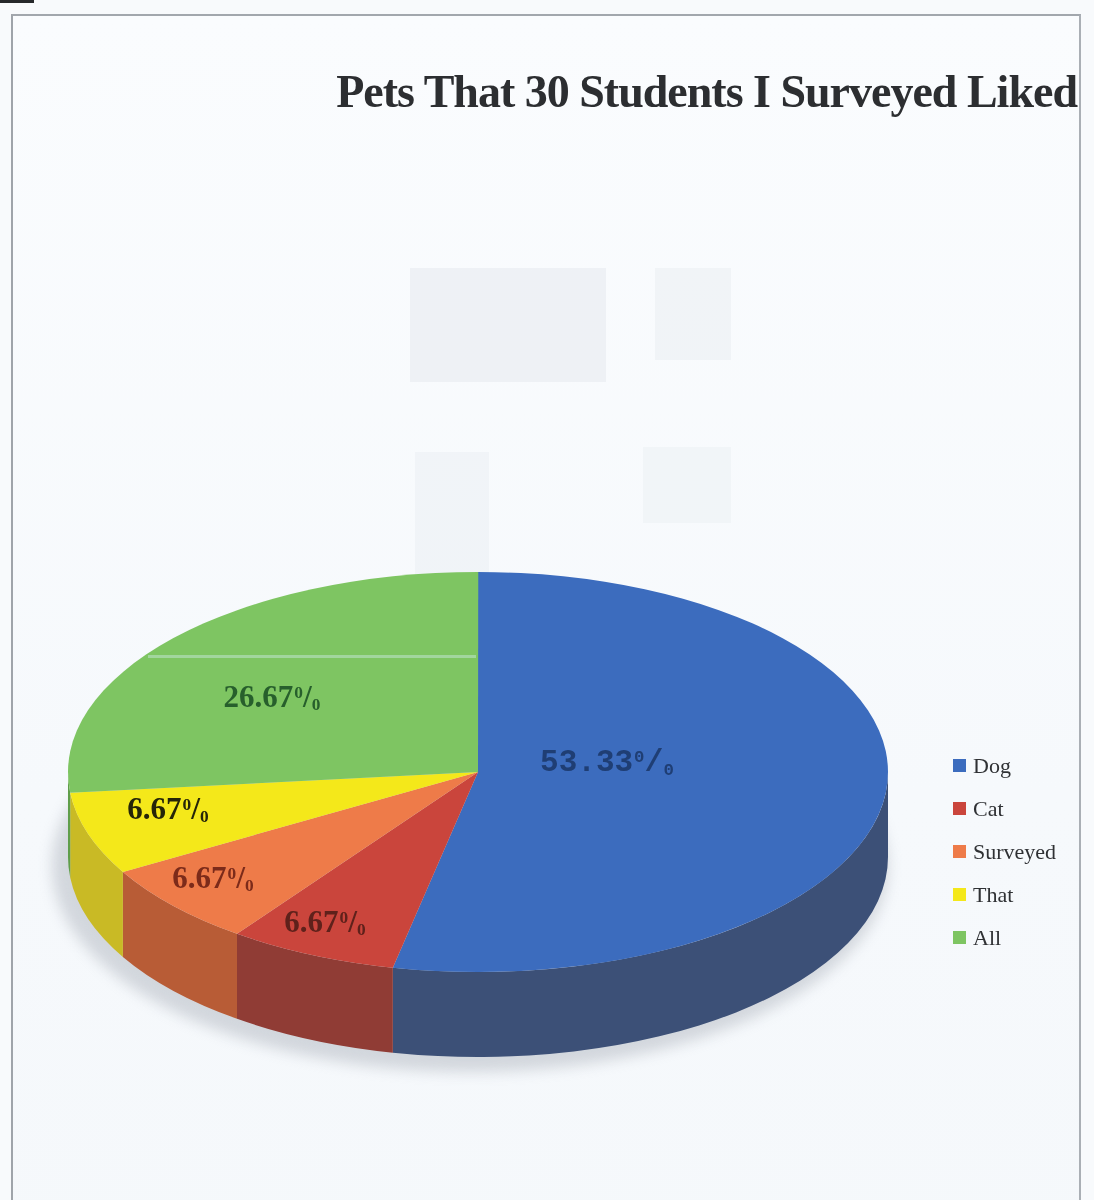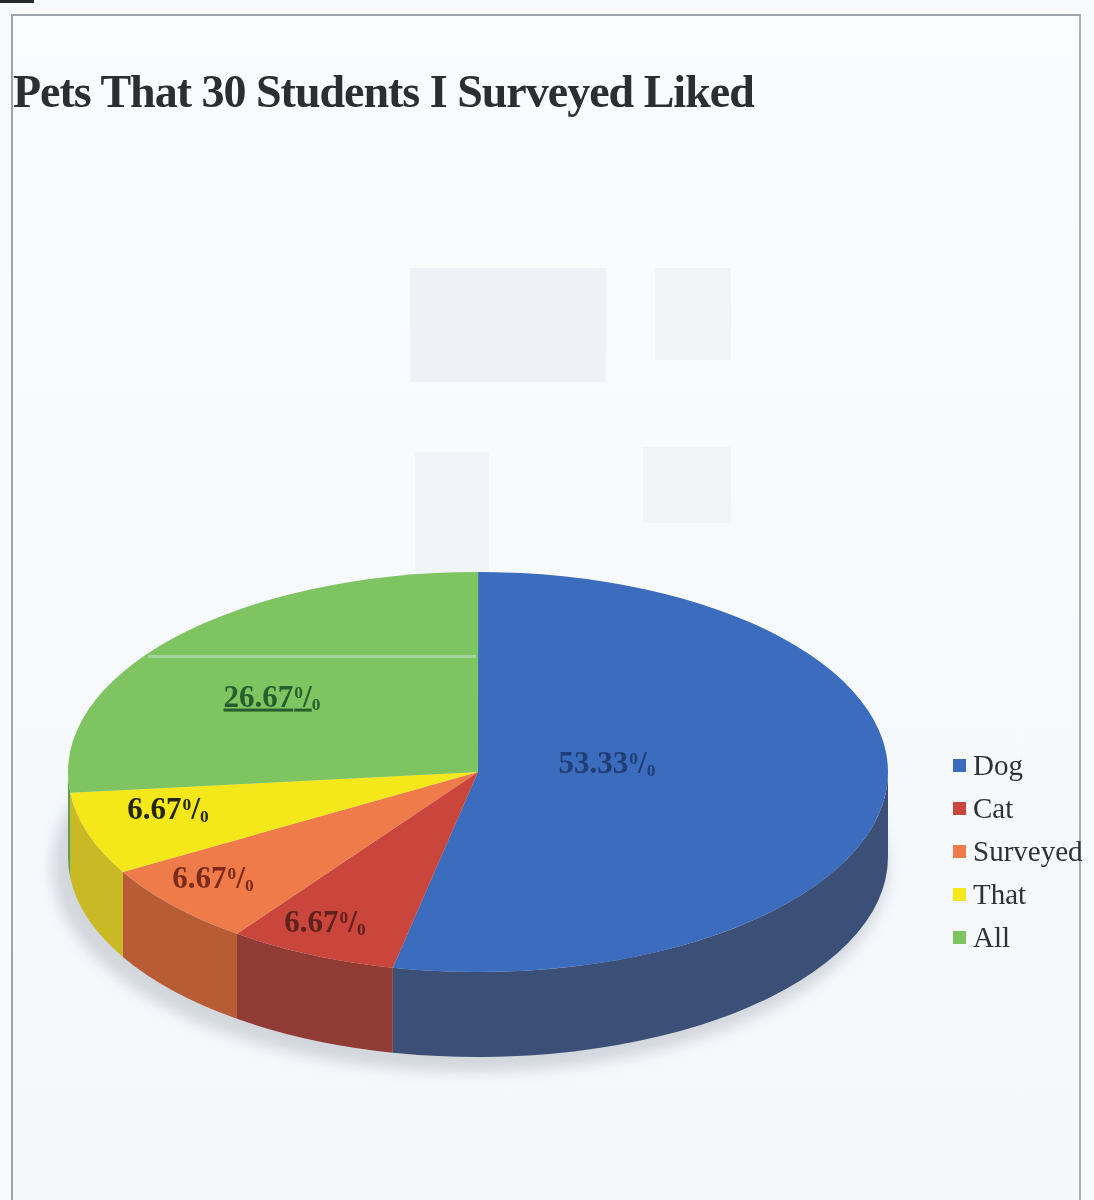--- a/index.html
+++ b/index.html
@@ -9,40 +9,40 @@
     font-family:"Liberation Serif", serif;
   }
   .frame{
     position:absolute;left:11px;top:14px;width:1066px;height:1300px;
     border-top:2px solid #a2a7ad;border-left:2px solid #9fa4aa;border-right:2px solid #aaafb5;
     background:linear-gradient(180deg,#fafcfe 0%,#f6f9fc 60%,#f5f8fb 100%);
   }
   .corner-mark{position:absolute;left:0;top:0;width:34px;height:3px;background:#26282a;}
   .chart-title{
     position:absolute;left:13px;top:34px;width:1064px;
-    text-align:left;font-size:46px;font-weight:700;color:#2c2e31;
+    text-align:right;font-size:46px;font-weight:700;color:#2c2e31;
     letter-spacing:-1px;
   }
   .ghost{position:absolute;background:#e6eaef;opacity:.55;}
   .ghost.g1{left:410px;top:268px;width:196px;height:114px;}
   .ghost.g2{left:655px;top:268px;width:76px;height:92px;opacity:.45;}
   .ghost.g3{left:415px;top:452px;width:74px;height:122px;opacity:.4;}
   .ghost.g4{left:643px;top:447px;width:88px;height:76px;opacity:.35;}
   svg.pie{position:absolute;left:0;top:0;filter:blur(0.5px);}
   .pct-label{
     position:absolute;transform:translate(-50%,-50%);
     font-weight:700;font-size:31px;white-space:nowrap;line-height:1;
   }
   .pct-label sup{font-size:0.56em;vertical-align:0.5em;margin-left:1px;}
   .pct-label sub{font-size:0.56em;vertical-align:-0.2em;}
   .pct-label .sl{font-size:1.02em;}
   .legend{position:absolute;left:953px;top:744px;}
   .legend-item{display:flex;align-items:center;height:43px;}
   .legend-swatch{width:13px;height:13px;margin-right:7px;flex:0 0 auto;}
-  .legend-label{font-size:29px;color:#2f3134;line-height:1;}
+  .legend-label{font-size:22px;color:#2f3134;line-height:1;}
   .scan-line{position:absolute;left:148px;top:655px;width:328px;height:3px;background:#bfe3cf;opacity:.55;}
 </style>
 </head>
 <body>
 
 <div class="corner-mark"></div>
 <div class="frame"></div>
 
 <div class="ghost g1"></div>
 <div class="ghost g2"></div>
@@ -70,25 +70,25 @@
       <path d="M 478 772 L 392.84020236303024 967.6382248406015 A 410 200 0 0 1 237.00804656008606 933.8033988749895 Z" fill="#ca453c"></path>
       <path d="M 478 772 L 237.00804656008606 933.8033988749895 A 410 200 0 0 1 122.88665713666063 871.9637218197352 Z" fill="#ee7b49"></path>
       <path d="M 478 772 L 122.88665713666063 871.9637218197352 A 410 200 0 0 1 70.22810691178881 792.8223739504393 Z" fill="#f4e81a"></path>
       <path d="M 478 772 L 70.22810691178881 792.8223739504393 A 410 200 0 0 1 478.25761058064387 572.0000394784163 Z" fill="#7ec562"></path>
     </g>
 </svg>
 
 <div class="scan-line"></div>
 
 <div id="labels">
-    <div class="pct-label" style="left: 607px; top: 763px; color: rgb(31, 62, 116);"><span>53.33</span><sup>0</sup><span class="sl">/</span><sub>0</sub></div>
+    <div class="pct-label" style="left: 607px; top: 763px; color: rgb(31, 62, 116); font-family: Liberation Mono, monospace;"><span>53.33</span><sup>0</sup><span class="sl">/</span><sub>0</sub></div>
     <div class="pct-label" style="left: 325px; top: 922px; color: rgb(95, 33, 27);"><span>6.67</span><sup>0</sup><span class="sl">/</span><sub>0</sub></div>
     <div class="pct-label" style="left: 213px; top: 878px; color: rgb(124, 43, 26);"><span>6.67</span><sup>0</sup><span class="sl">/</span><sub>0</sub></div>
     <div class="pct-label" style="left: 168px; top: 809px; color: rgb(37, 37, 8);"><span>6.67</span><sup>0</sup><span class="sl">/</span><sub>0</sub></div>
-    <div class="pct-label" style="left: 272px; top: 697px; color: rgb(39, 95, 44); text-decoration: underline;"><span>26.67</span><sup>0</sup><span class="sl">/</span><sub>0</sub></div>
+    <div class="pct-label" style="left: 272px; top: 697px; color: rgb(39, 95, 44);"><span>26.67</span><sup>0</sup><span class="sl">/</span><sub>0</sub></div>
   </div>
 
 <div class="legend" id="legend">
     <div class="legend-item">
       <span class="legend-swatch" style="background: rgb(60, 108, 190);"></span>
       <span class="legend-label">Dog</span>
     </div>
     <div class="legend-item">
       <span class="legend-swatch" style="background: rgb(202, 69, 60);"></span>
       <span class="legend-label">Cat</span>

